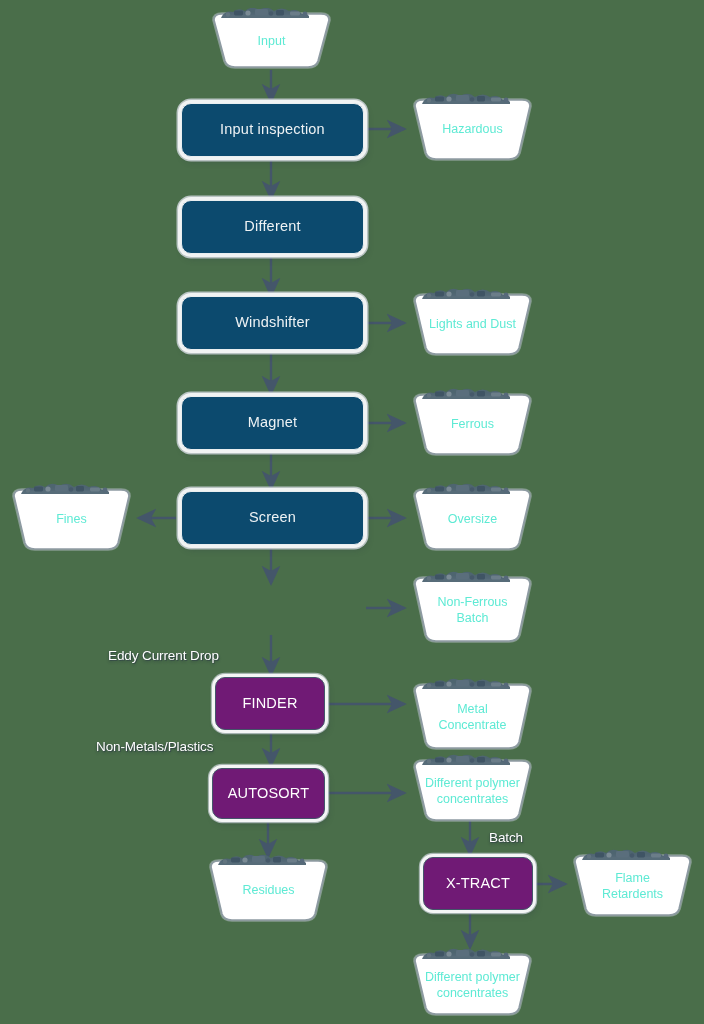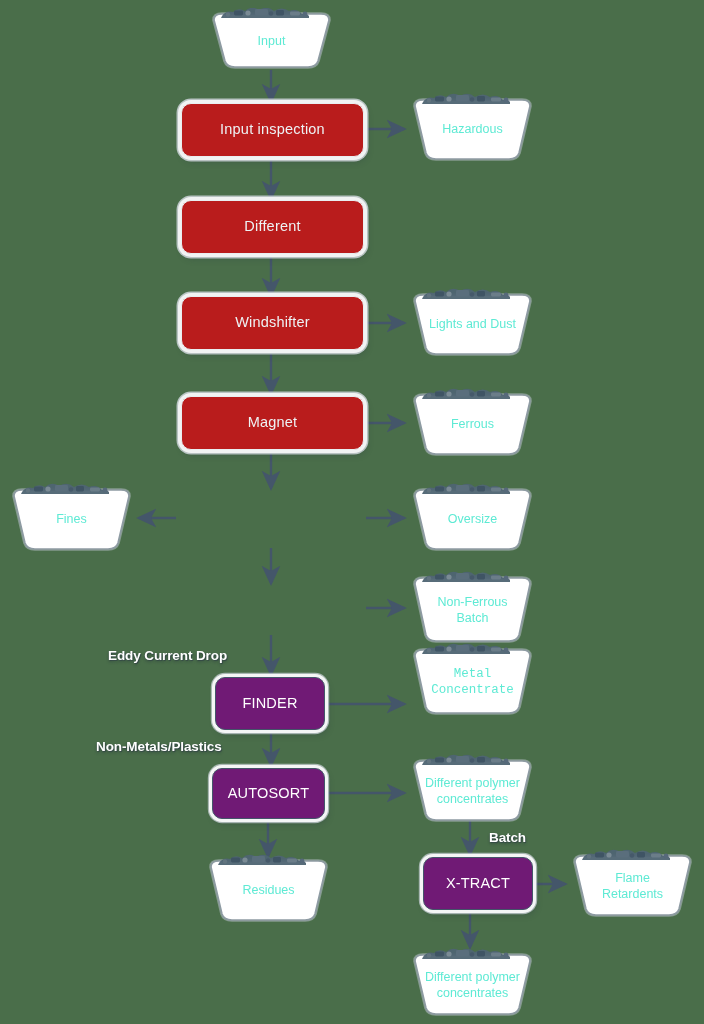--- a/index.html
+++ b/index.html
@@ -34,21 +34,21 @@
     align-items: center;
     justify-content: center;
     text-align: center;
     border-radius: 10px;
     font-size: 14.5px;
     letter-spacing: .2px;
     line-height: 1.2;
     padding: 0 8px;
   }
   .proc.gray {
-    background: #b91c1c;
+    background: #0c4a6e;
     color: #eef2f4;
     border: 1.5px solid #e9eef0;
     box-shadow:
       0 0 0 3px rgba(255,255,255,.80),
       0 0 0 4.5px rgba(205,212,216,.85),
       2px 4px 7px rgba(40,55,65,.38);
   }
   .proc.orange {
     background: #701a75;
     color: #ffffff;
@@ -80,21 +80,21 @@
     line-height: 1.28;
     color: #5eead4;
     padding: 0 14px;
     box-sizing: border-box;
   }
 
   
   .elabel {
     position: absolute;
     font-size: 13.5px;
-    font-weight: bold;
+    font-weight: normal;
     color: #ffffff;
     white-space: nowrap;
     letter-spacing: -0.1px;
     text-shadow:
        1px  1px 0 rgba(45,60,70,.55),
       -0.5px -0.5px 0 rgba(45,60,70,.35),
        0 2px 3px rgba(30,45,55,.45);
   }
 </style>
 </head>
@@ -280,21 +280,21 @@
         <rect x="82" y="5.5" width="10" height="4" rx="1.4" fill="#6b7d89"></rect>
         <circle cx="40" cy="7" r="2.6" fill="#7b8b95"></circle>
         <circle cx="63" cy="7.5" r="2.2" fill="#46596a"></circle>
         <circle cx="97" cy="8" r="2.4" fill="#56697a"></circle>
         <circle cx="20" cy="8.5" r="2.2" fill="#62747f"></circle>
       </g>
     </svg>
     <div class="binlabel">Non-Ferrous Batch</div>
   </div>
 
-  <div class="bin" style="left:409px; top:642px; width:127px; height:76px;font-family:Liberation Mono, monospace;">
+  <div class="bin" style="left:409px; top:677px; width:127px; height:76px;">
     <svg class="binsvg" viewBox="0 0 127 76" preserveAspectRatio="none">
       <path d="M6 14 Q6 8 14 8 L113 8 Q121 8 121 14 L110 65 Q108 71 100 71 L27 71 Q19 71 17 65 Z" fill="#ffffff" stroke="#b6c0c6" stroke-width="3.6" stroke-linejoin="round" opacity=".55"></path>
       <path d="M6 14 Q6 8 14 8 L113 8 Q121 8 121 14 L110 65 Q108 71 100 71 L27 71 Q19 71 17 65 Z" fill="#ffffff" stroke="#8e9ba3" stroke-width="1.6" stroke-linejoin="round"></path>
       <g fill="#4e6472">
         <path d="M14 10 q4 -6 11 -4 q5 -5 12 -1 q7 -6 14 -1 q8 -5 15 1 q8 -5 15 0 q8 -3 13 3 q5 -1 7 2 l0 2 l-88 0 z" opacity=".95"></path>
         <rect x="26" y="4.5" width="9" height="5" rx="1.4" fill="#3f5464"></rect>
         <rect x="47" y="3" width="13" height="6.5" rx="1.4" fill="#5a6e7c"></rect>
         <rect x="68" y="4" width="8" height="5.5" rx="1.4" fill="#3f5464"></rect>
         <rect x="82" y="5.5" width="10" height="4" rx="1.4" fill="#6b7d89"></rect>
         <circle cx="40" cy="7" r="2.6" fill="#7b8b95"></circle>
@@ -391,20 +391,23 @@
   </div>
 
   <div class="proc gray" style="left:181px; top:296px; width:183px; height:54px;">
     <span>Windshifter</span>
   </div>
 
   <div class="proc gray" style="left:181px; top:396px; width:183px; height:54px;">
     <span>Magnet</span>
   </div>
 
+  <div class="proc gray" style="left:181px; top:491px; width:183px; height:54px;">
+    <span>Screen</span>
+  </div>
 
 
   <div class="proc orange" style="left:215px; top:677px; width:110px; height:53px;">
     <span>FINDER</span>
   </div>
 
   <div class="proc orange" style="left:212px; top:768px; width:113px; height:51px;">
     <span>AUTOSORT</span>
   </div>
 

